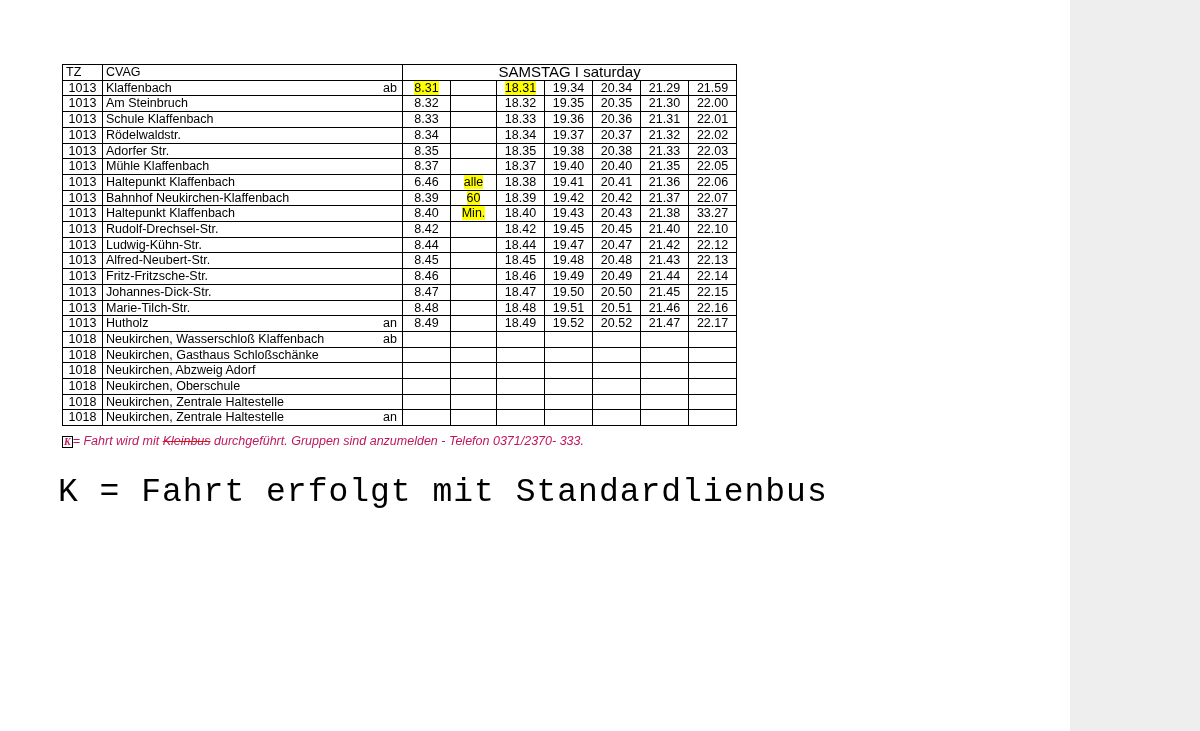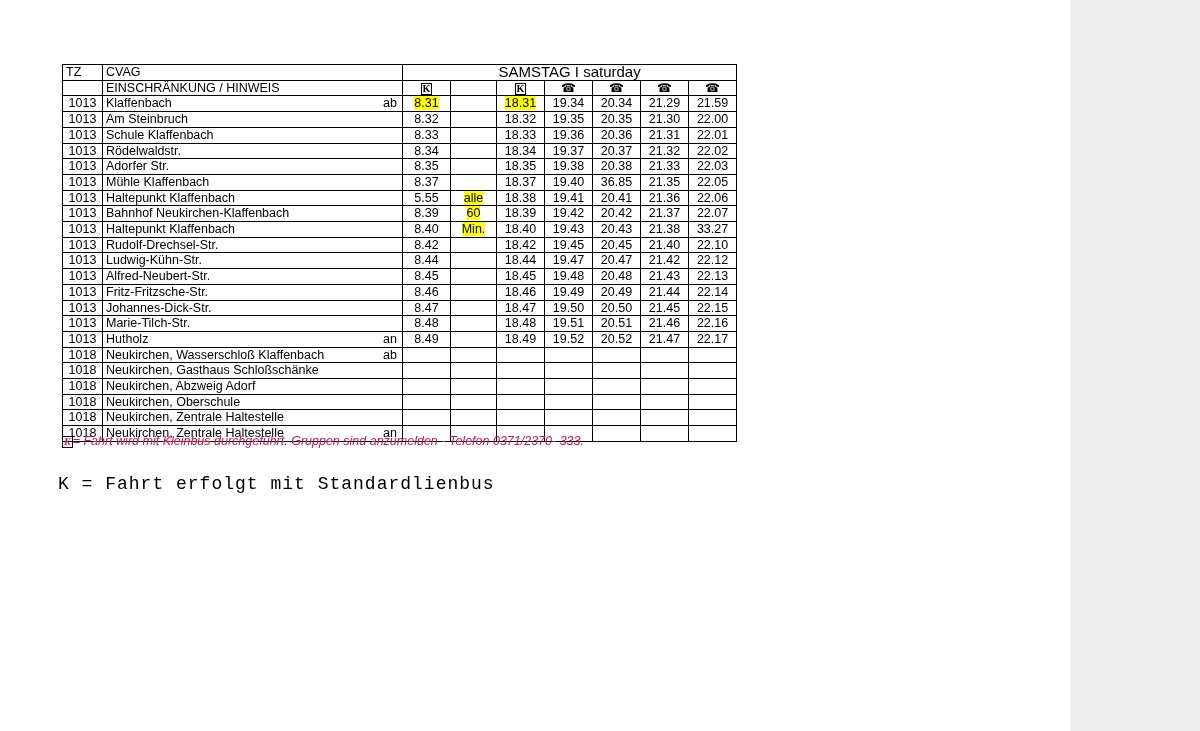--- a/index.html
+++ b/index.html
@@ -92,21 +92,21 @@
   #fn2 { top: 452px; }
   .strike-red {
     text-decoration: line-through;
     text-decoration-color: #d01a1a;
   }
   #handwritten {
     position: absolute;
     left: 58px;
     top: 474px;
     font-family: "Liberation Mono", monospace;
-    font-size: 18px;
+    font-size: 33px;
     color: #000;
     letter-spacing: 1px;
     white-space: nowrap;
   }
 </style>
 </head>
 <body>
 
 <div id="page">
 
@@ -129,31 +129,20 @@
         <col class="col-time">
         <col class="col-time">
         <col class="col-time">
       </colgroup>
       <thead>
         <tr class="hdr-row">
           <th class="head-tz">TZ</th>
           <th class="head-cvag">CVAG</th>
           <th class="title-cell" colspan="7">SAMSTAG I saturday</th>
         </tr>
-        <tr class="hdr-row">
-          <th></th>
-          <th class="hinweis" style="text-align:left">EINSCHRÄNKUNG / HINWEIS</th>
-          <th><span class="kbox">K</span></th>
-          <th></th>
-          <th><span class="kbox">K</span></th>
-          <th><span class="phone-glyph">☎</span></th>
-          <th><span class="phone-glyph">☎</span></th>
-          <th><span class="phone-glyph">☎</span></th>
-          <th><span class="phone-glyph">☎</span></th>
-        </tr>
       </thead>
       <tbody id="tbody">
           <tr class="grp">
             <td class="col-tz">1013</td>
             <td class="col-name">Klaffenbach<span class="ab-an">ab</span></td>
             <td class="col-time"><span class="hl">8.31</span></td>
             <td class="col-alle"></td>
             <td class="col-time"><span class="hl">18.31</span></td>
             <td class="col-time">19.34</td>
             <td class="col-time">20.34</td>
@@ -204,28 +193,28 @@
             <td class="col-time">21.33</td>
             <td class="col-time">22.03</td>
           </tr>
           <tr>
             <td class="col-tz">1013</td>
             <td class="col-name">Mühle Klaffenbach</td>
             <td class="col-time">8.37</td>
             <td class="col-alle"></td>
             <td class="col-time">18.37</td>
             <td class="col-time">19.40</td>
-            <td class="col-time">36.85</td>
+            <td class="col-time">20.40</td>
             <td class="col-time">21.35</td>
             <td class="col-time">22.05</td>
           </tr>
           <tr>
             <td class="col-tz">1013</td>
             <td class="col-name">Haltepunkt Klaffenbach</td>
-            <td class="col-time">5.55</td>
+            <td class="col-time">6.46</td>
             <td class="col-alle"><span class="hl">alle</span></td>
             <td class="col-time">18.38</td>
             <td class="col-time">19.41</td>
             <td class="col-time">20.41</td>
             <td class="col-time">21.36</td>
             <td class="col-time">22.06</td>
           </tr>
           <tr>
             <td class="col-tz">1013</td>
             <td class="col-name">Bahnhof Neukirchen-Klaffenbach</td>

